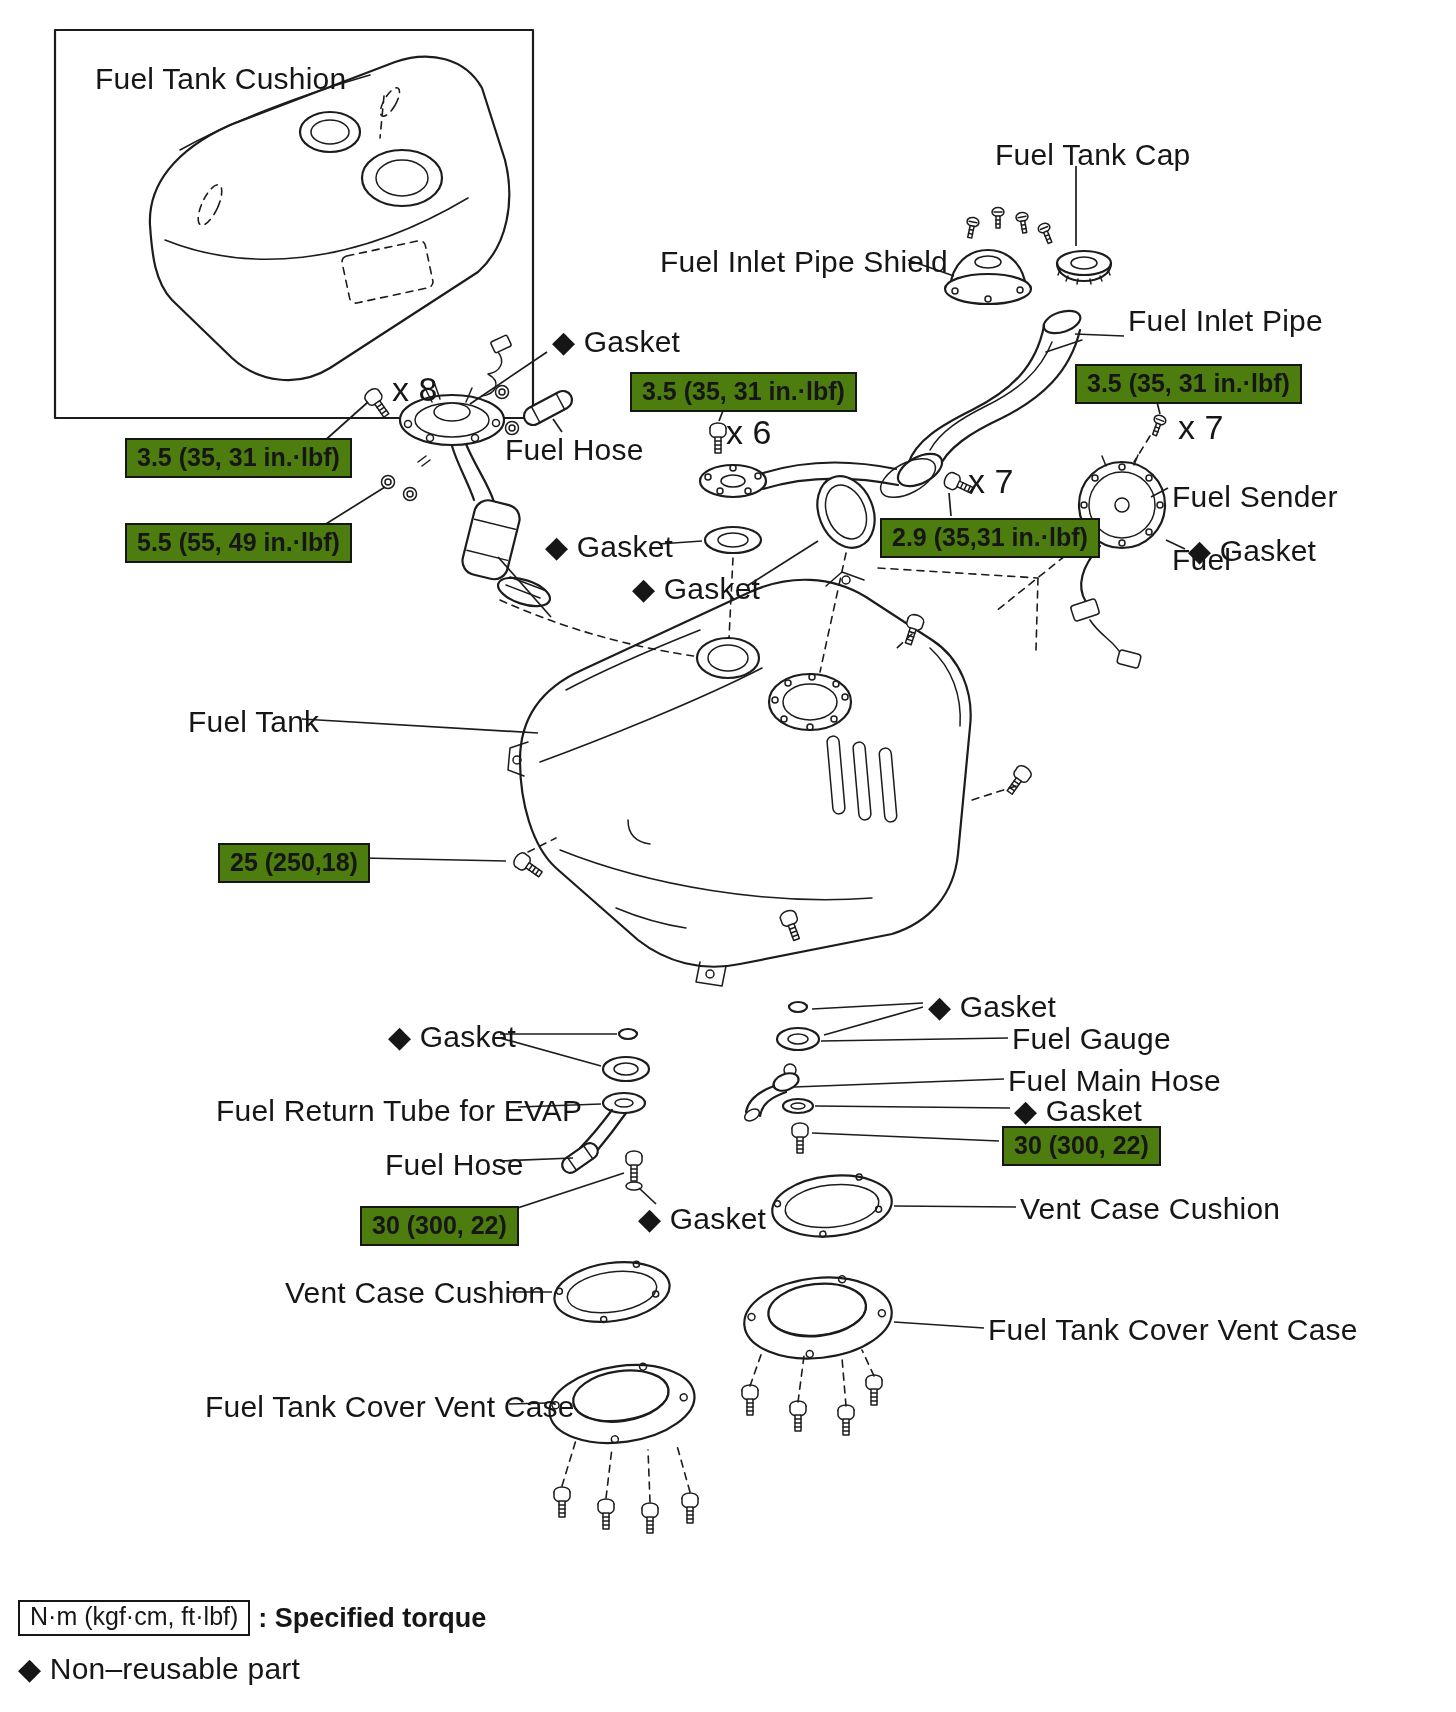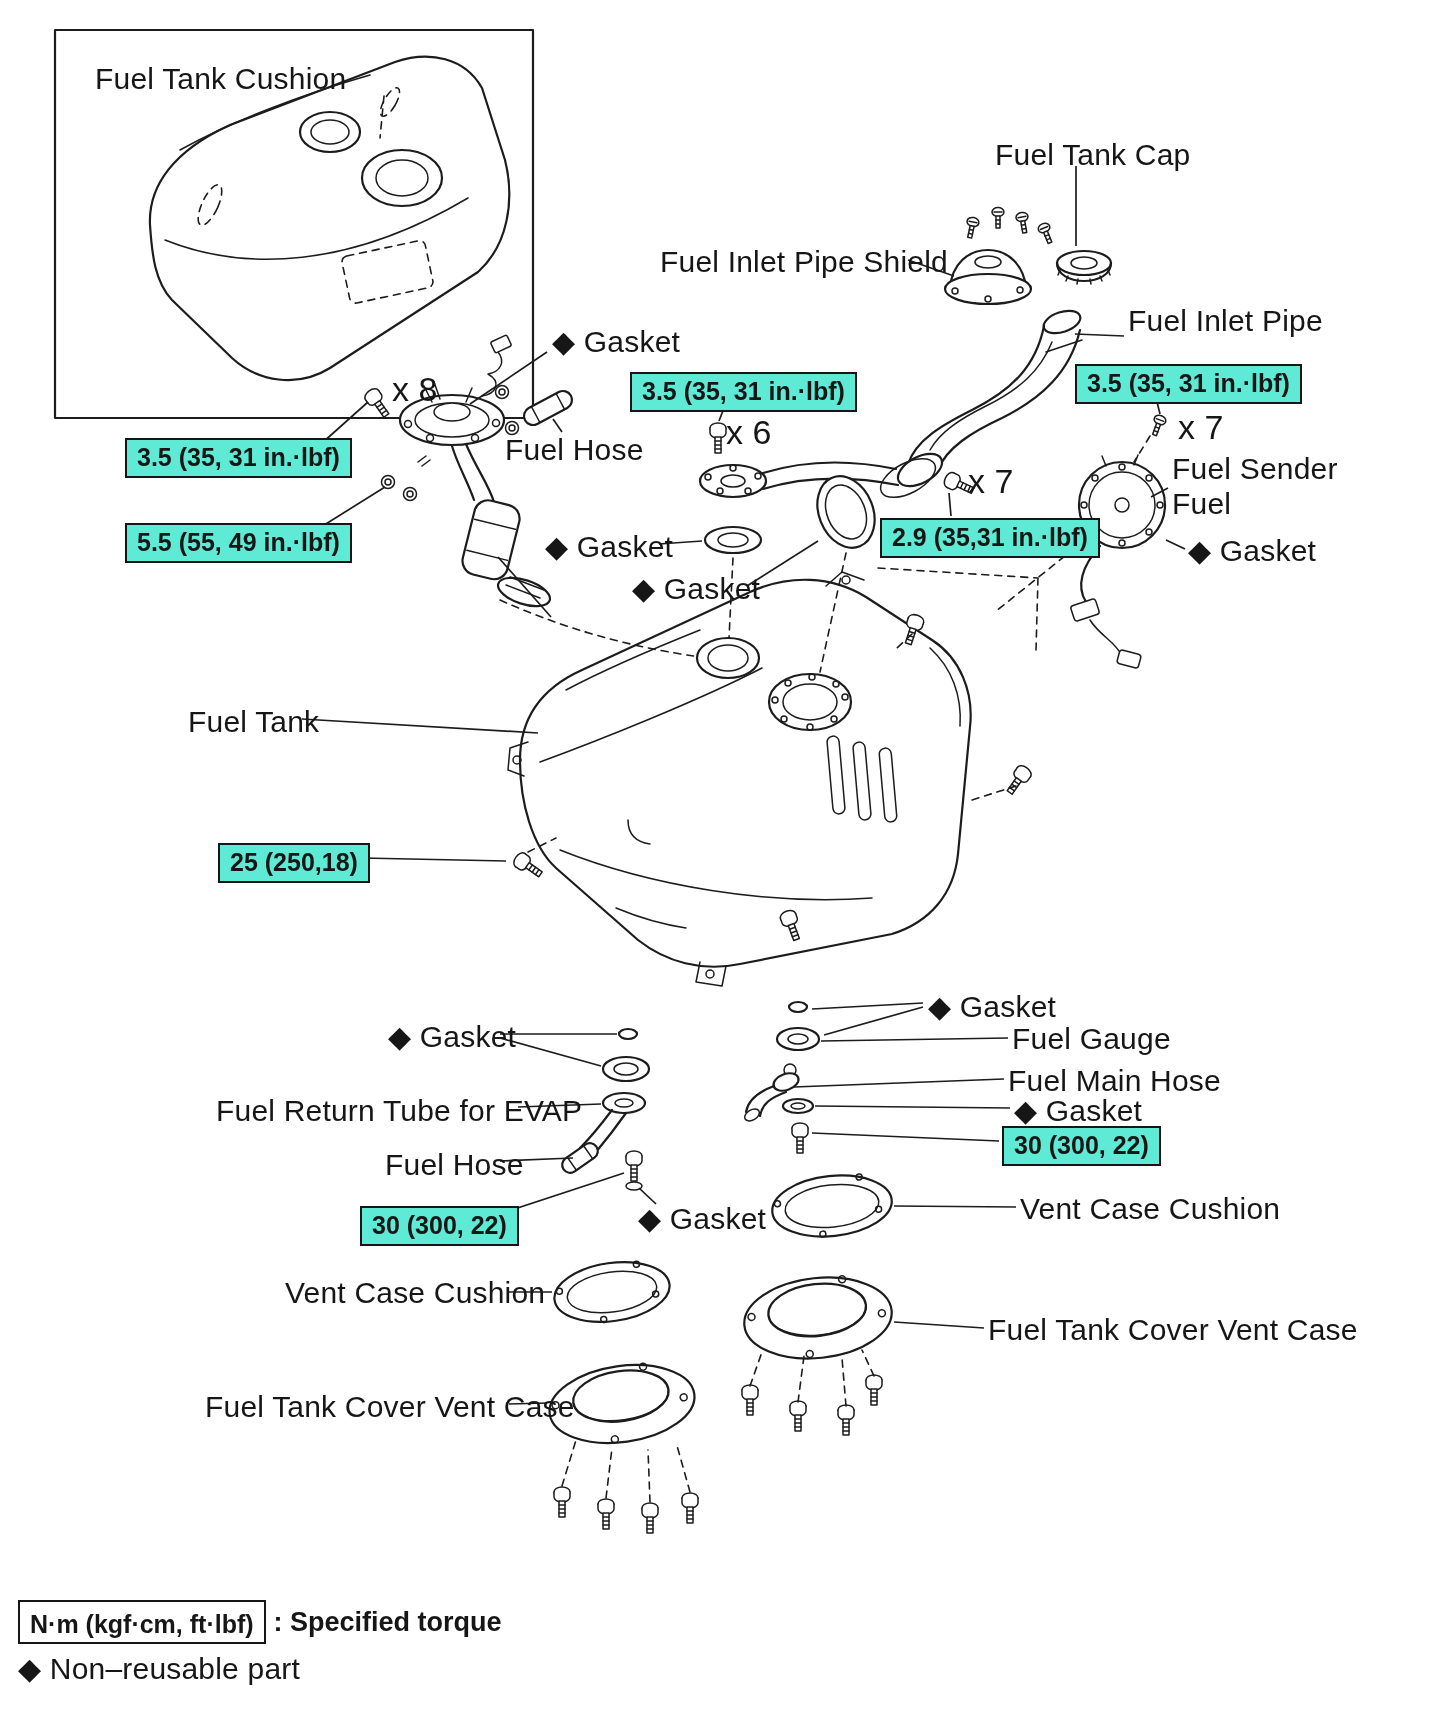--- a/index.html
+++ b/index.html
@@ -24,30 +24,30 @@
   }
   .qty{
     position:absolute;
     font-size:34px;font-weight:400;white-space:nowrap;
   }
   .tq{
     position:absolute;
     border:2.5px solid #161616;
     padding:3px 10px 4px 10px;
     font-size:25px;font-weight:700;white-space:nowrap;
-    background:#5eead4;
+    background:#4d7c0f;
   }
   .legend-row{position:absolute;display:flex;align-items:center;gap:8px;white-space:nowrap;}
   .tq-inline{
     border:2.5px solid #161616;
-    padding:8px 10px 3px 10px;
-    font-size:25px;font-weight:700;background:#fff;
+    padding:0 10px 3px 10px;
+    font-size:25px;font-weight:400;background:#fff;
   }
   .legend-text{font-size:27px;font-weight:600;}
-  .two-line span{display:block;}
+  .two-line span{display:block;margin-top:28px;}
 </style>
 </head>
 <body>
 
 <div class="canvas">
 
 <svg class="art" width="1456" height="1712" viewBox="0 0 1456 1712">
   <defs>
     <g id="boltv">
       <ellipse class="s thin f" cx="0" cy="0" rx="8" ry="5"></ellipse>

